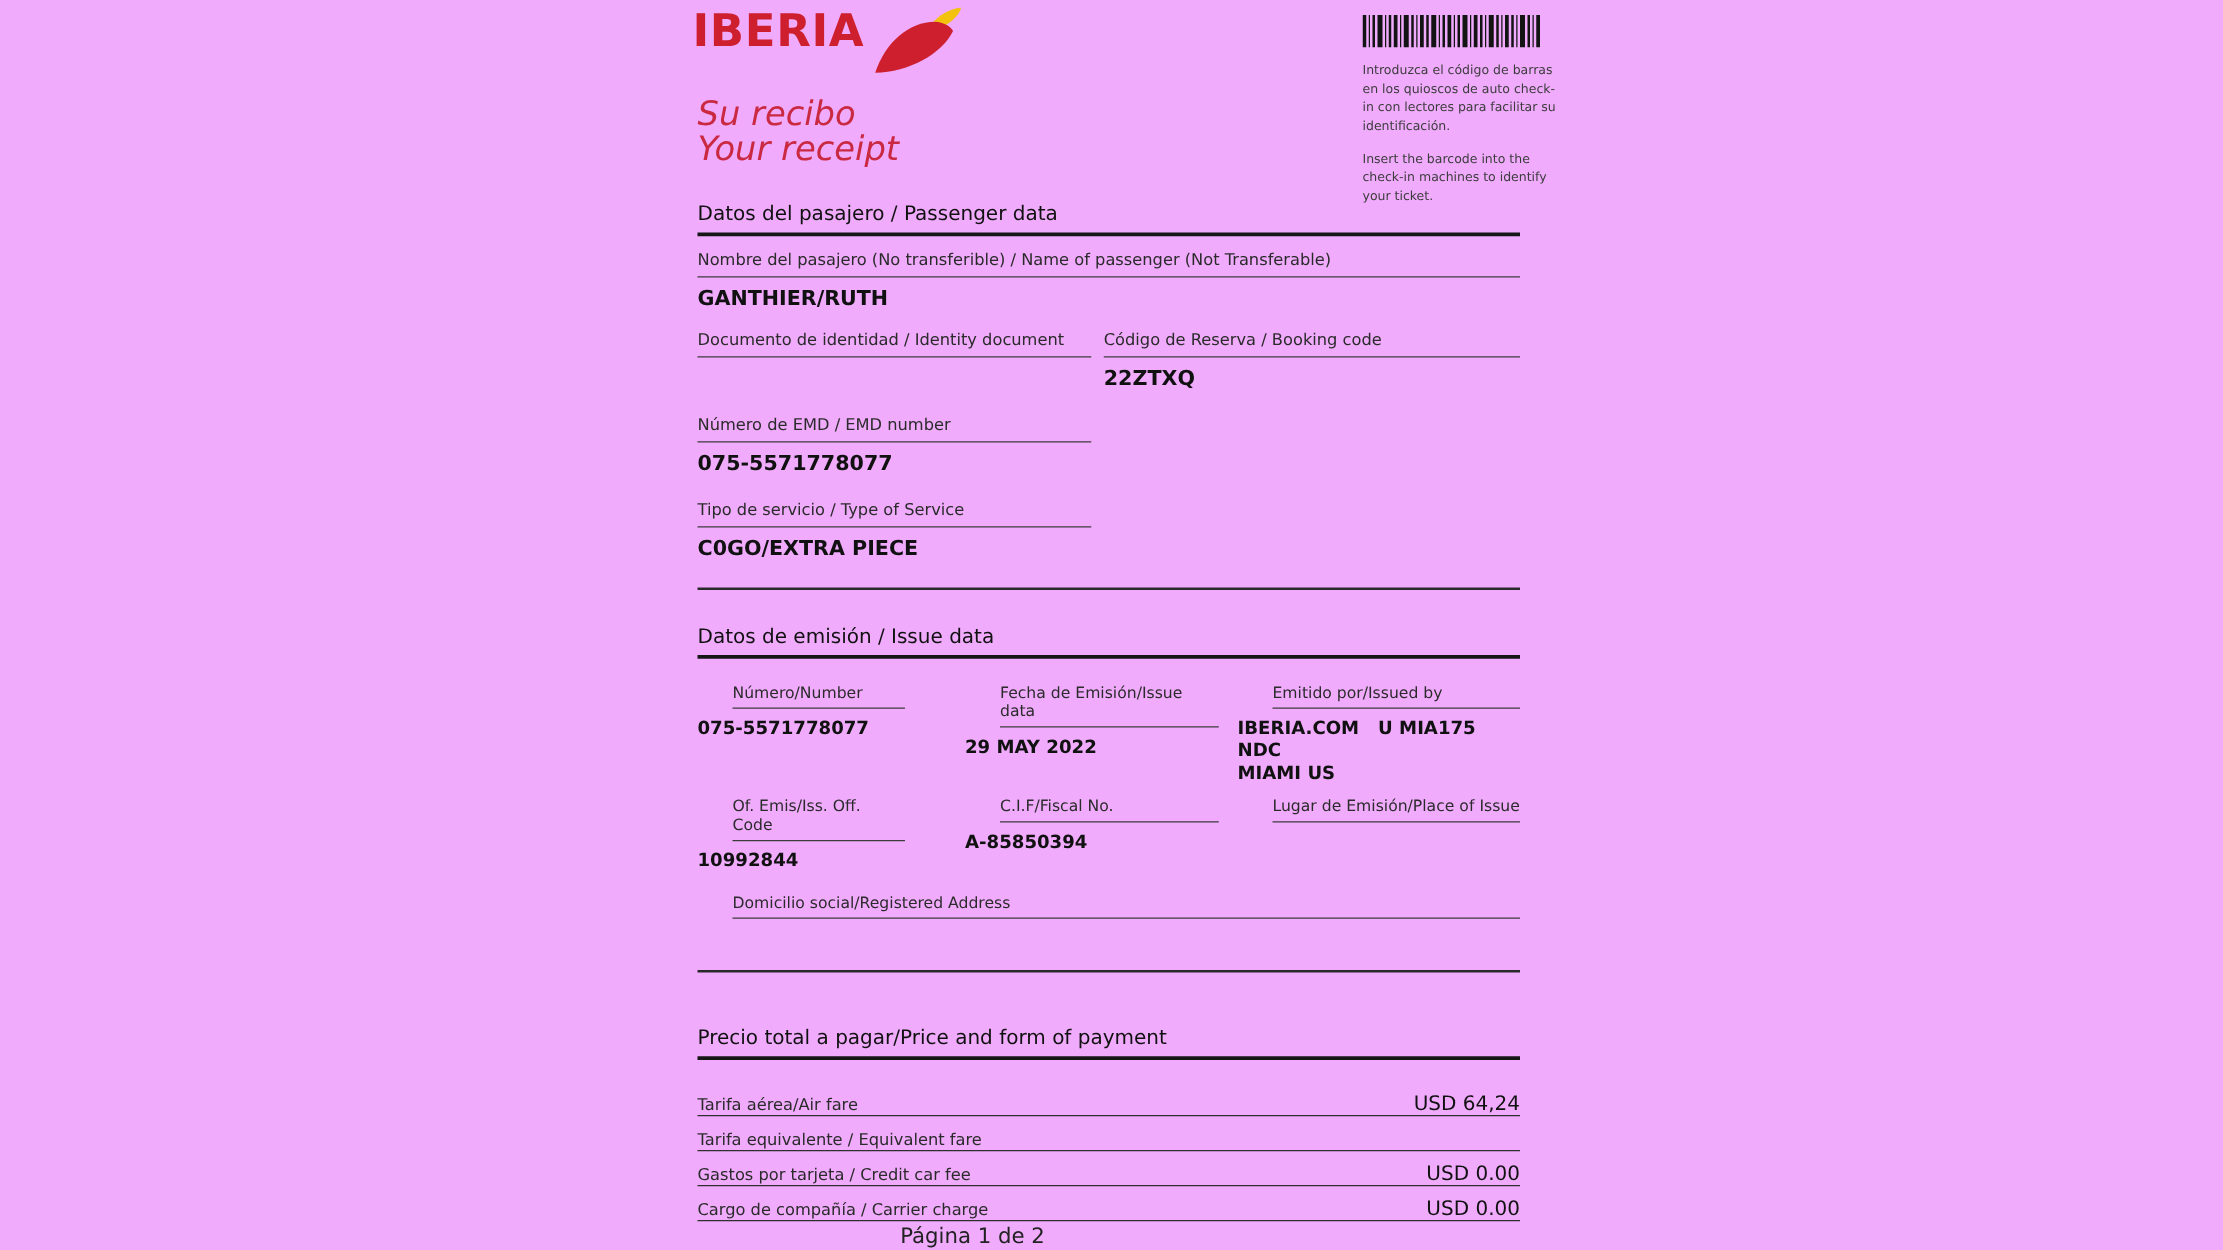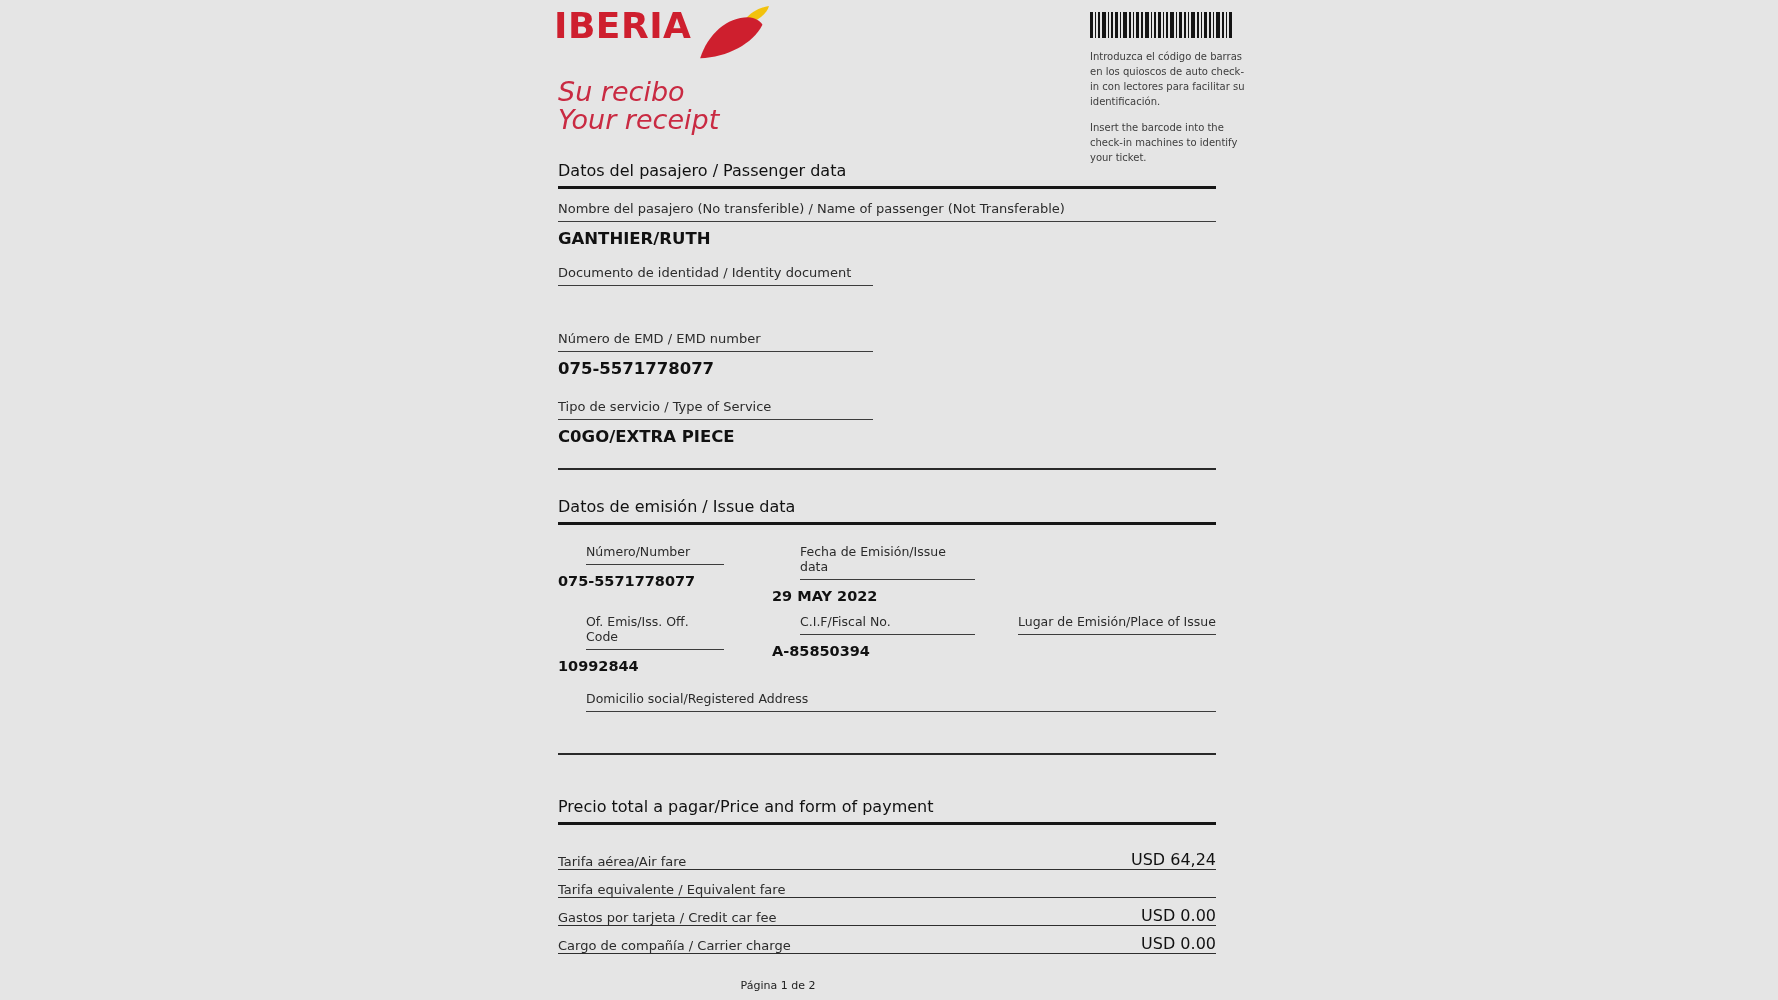--- a/index.html
+++ b/index.html
@@ -1,21 +1,21 @@
 <!DOCTYPE html>
 <html><head>
 <meta charset="utf-8">
 <style>
   * { box-sizing: border-box; margin: 0; padding: 0; }
   html,body { background: #ffffff; }
   .page {
     position: relative;
     width: 1778px;
     height: 1000px;
-    background: #e5e5e5;
+    background: #f0abfc;
     font-family: "DejaVu Sans", "Liberation Sans", sans-serif;
     color: #1c1c1c;
     overflow: hidden;
   }
 
   
   .logo { position: absolute; left: 554px; top: 6px; display: flex; align-items: flex-start; }
   .logo-text {
     color: #CE1F2E;
     font-size: 36px;
@@ -84,21 +84,21 @@
   }
   .prow.first { margin-top: 25px; }
   .plabel { font-size: 13px; color: #2b2b2b; }
   .pvalue { font-size: 16px; font-weight: normal; color: #111; min-height: 19px; }
 
   .footer {
     position: absolute;
     left: 0; top: 979px;
     width: 1556px;
     text-align: center;
-    font-size: 11px;
+    font-size: 17px;
     color: #222;
   }
 </style>
 </head>
 <body>
 
 <div class="page">
 
   <div class="logo">
     <span class="logo-text">IBERIA</span>
@@ -164,20 +164,24 @@
       <div class="field-name">
         <div class="flabel u">Nombre del pasajero (No transferible) / Name of passenger (Not Transferable)</div>
         <div class="fvalue lg">GANTHIER/RUTH</div>
       </div>
 
       <div class="row2">
         <div class="c1">
           <div class="flabel u">Documento de identidad / Identity document</div>
           <div class="fvalue lg"></div>
         </div>
+        <div class="c2">
+          <div class="flabel u">Código de Reserva / Booking code</div>
+          <div class="fvalue lg">22ZTXQ</div>
+        </div>
       </div>
 
       <div class="field-half">
         <div class="flabel u">Número de EMD / EMD number</div>
         <div class="fvalue lg">075-5571778077</div>
       </div>
 
       <div class="field-half">
         <div class="flabel u">Tipo de servicio / Type of Service</div>
         <div class="fvalue lg">C0GO/EXTRA PIECE</div>
@@ -191,20 +195,25 @@
 
       <div class="cols3">
         <div class="i1">
           <div class="flabel sm u">Número/Number</div>
           <div class="fvalue md">075-5571778077</div>
         </div>
         <div class="i2">
           <div class="flabel sm u">Fecha de Emisión/Issue data</div>
           <div class="fvalue md">29 MAY 2022</div>
         </div>
+        <div class="i3">
+          <div class="flabel sm u">Emitido por/Issued by</div>
+          <div class="fvalue md">IBERIA.COM   U MIA175 NDC</div>
+          <div class="fvalue md" style="margin-top:0">MIAMI US</div>
+        </div>
       </div>
 
       <div class="cols3 r2">
         <div class="i1">
           <div class="flabel sm u">Of. Emis/Iss. Off. Code</div>
           <div class="fvalue md">10992844</div>
         </div>
         <div class="i2">
           <div class="flabel sm u">C.I.F/Fiscal No.</div>
           <div class="fvalue md">A-85850394</div>

